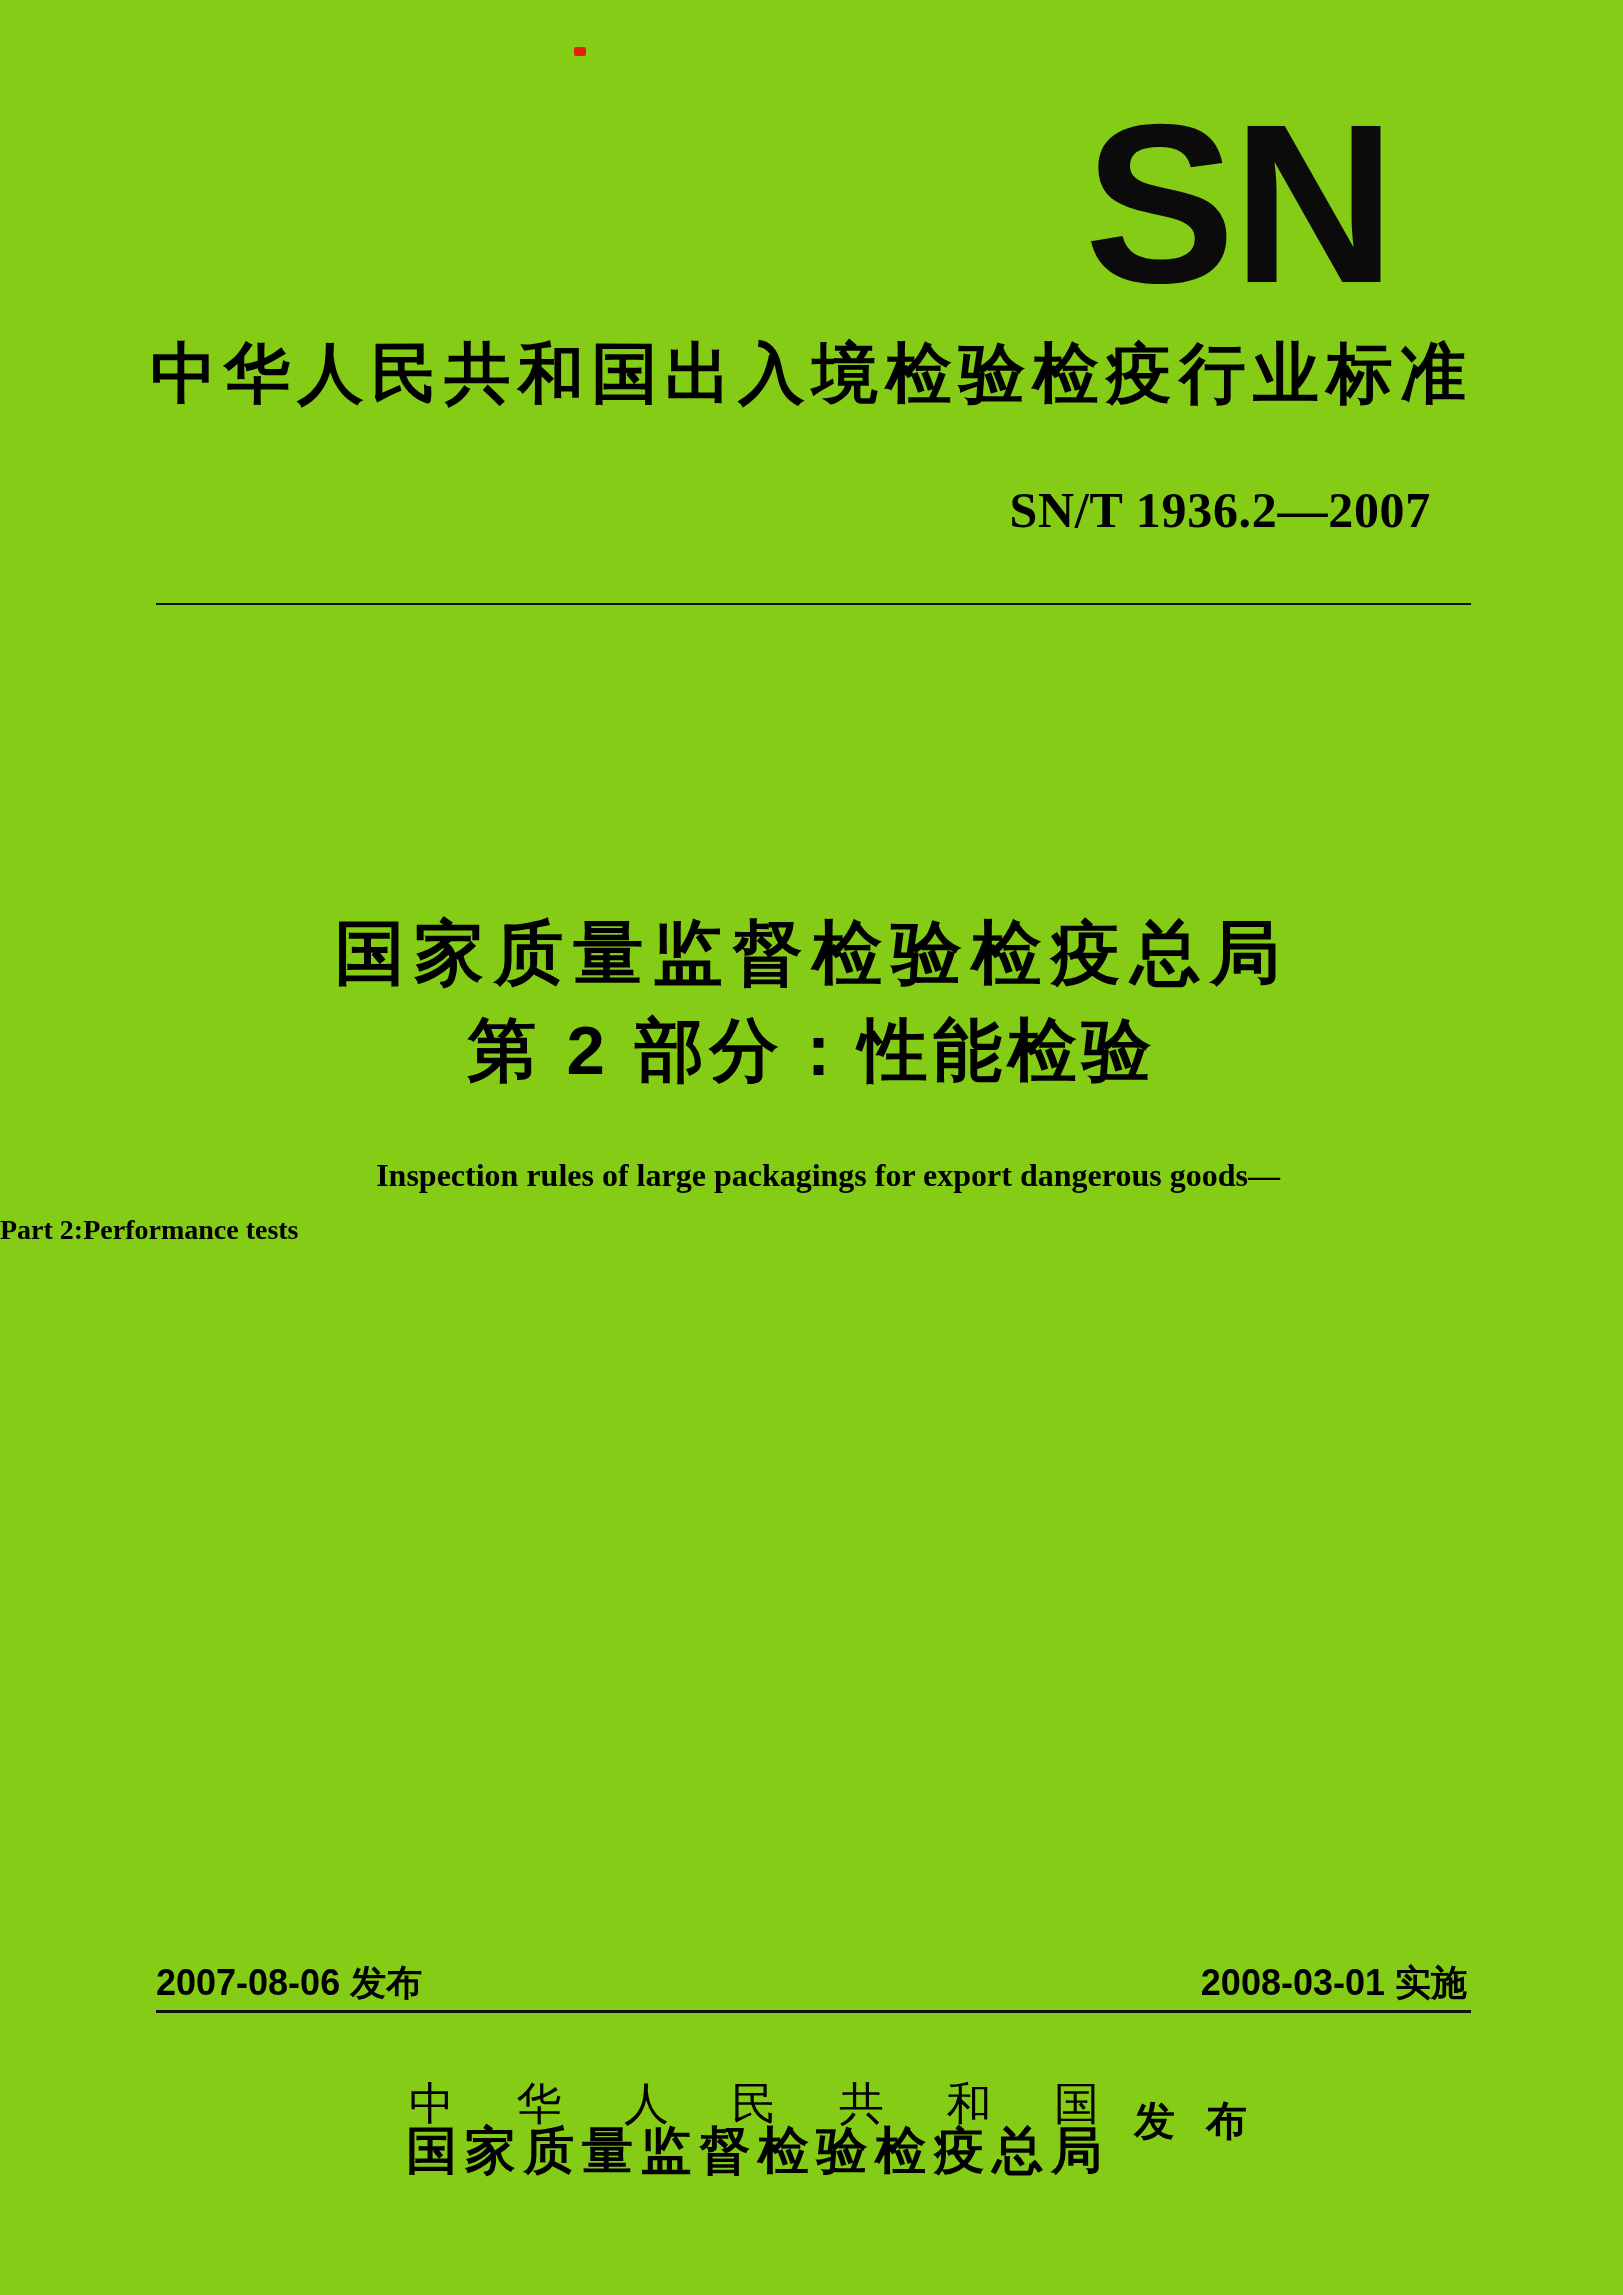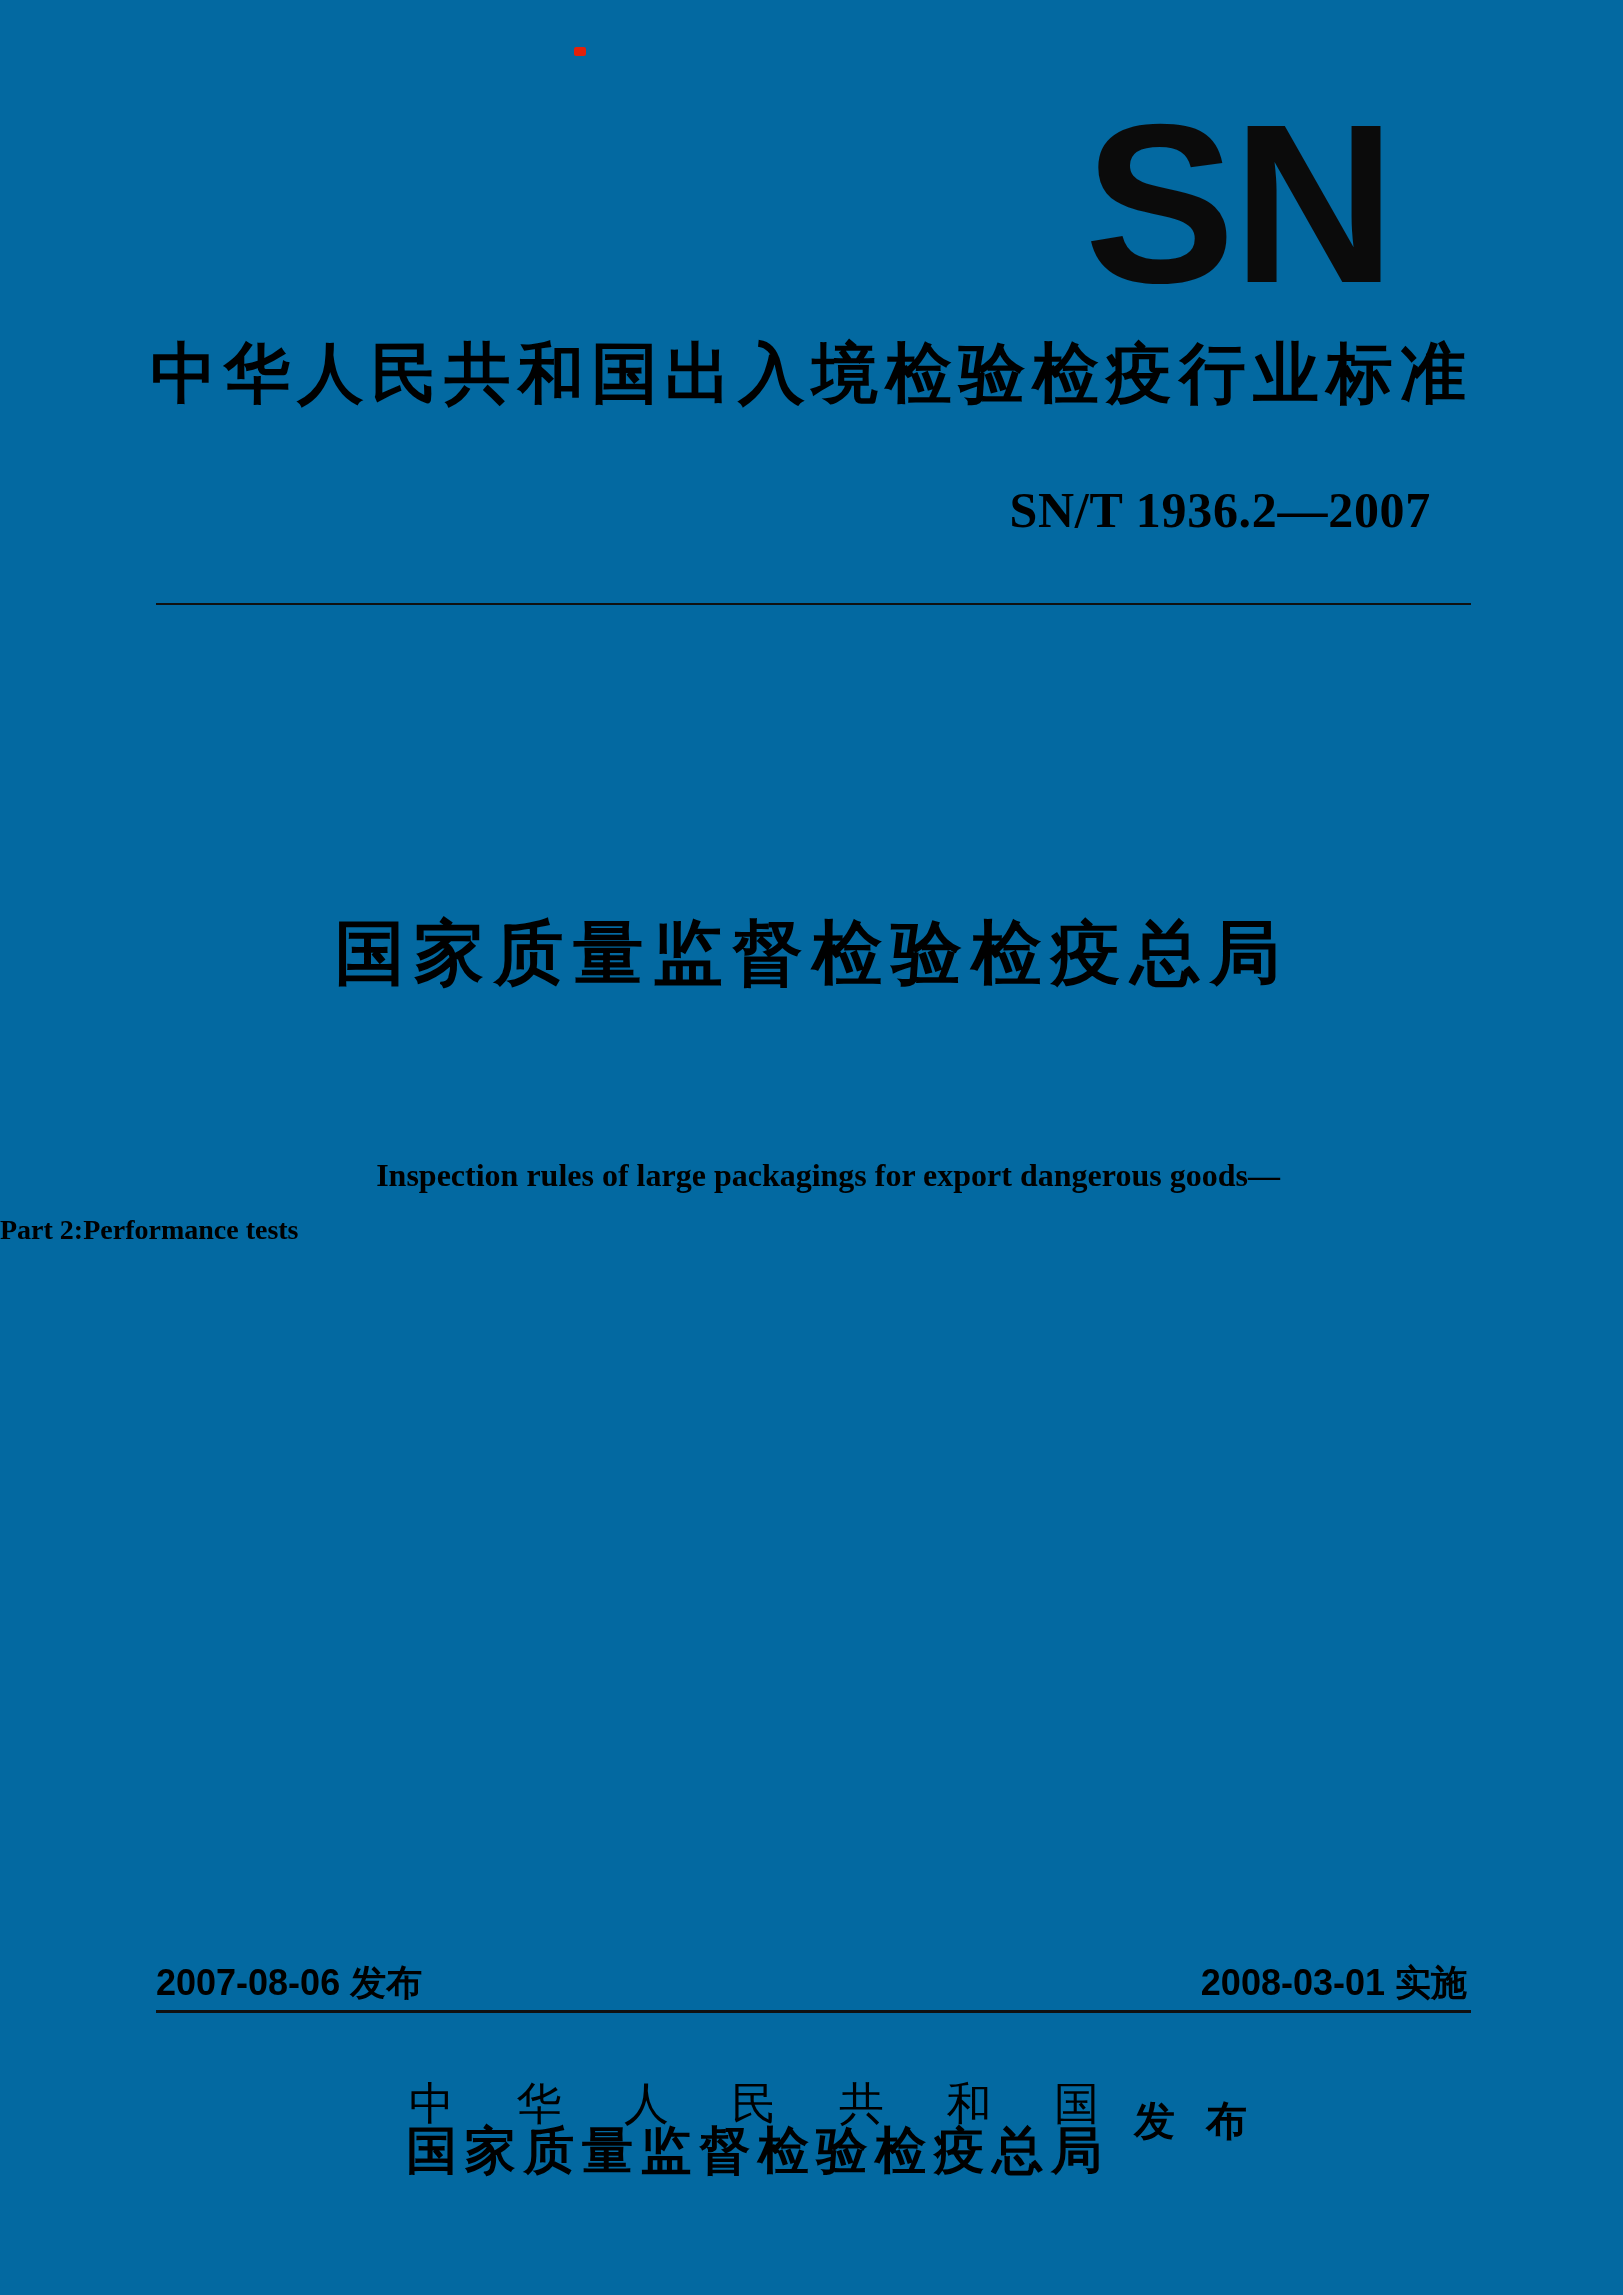--- a/index.html
+++ b/index.html
@@ -3,21 +3,21 @@
 <meta charset="utf-8">
 <style>
   * { margin: 0; padding: 0; box-sizing: border-box; }
   html, body { background: #ffffff; }
   body { font-family: "Liberation Sans", sans-serif; color: #000000; }
 
   .page {
     position: relative;
     width: 1624px;
     height: 2295px;
-    background: #0369a1;
+    background: #84cc16;
     overflow: hidden;
   }
 
   .red-mark {
     position: absolute;
     left: 574px;
     top: 47px;
     width: 11.7px;
     height: 9px;
     border-radius: 2.1px;
@@ -192,20 +192,21 @@
   <div class="sn-logo">SN</div>
 
   <div class="std-category">中华人民共和国出入境检验检疫行业标准</div>
 
   <div class="std-number">SN/T 1936.2—2007</div>
 
   <div class="rule-thin"></div>
 
   <div class="title-cn-1">国家质量监督检验检疫总局</div>
 
+  <div class="title-cn-2">第 2 部分：性能检验</div>
 
   <div class="title-en-1">Inspection rules of large packagings for export dangerous goods—</div>
 
   <div class="title-en-2">Part 2:Performance tests</div>
 
   <div class="dates-row">
     <span>2007-08-06 发布</span>
     <span>2008-03-01 实施</span>
   </div>
 

